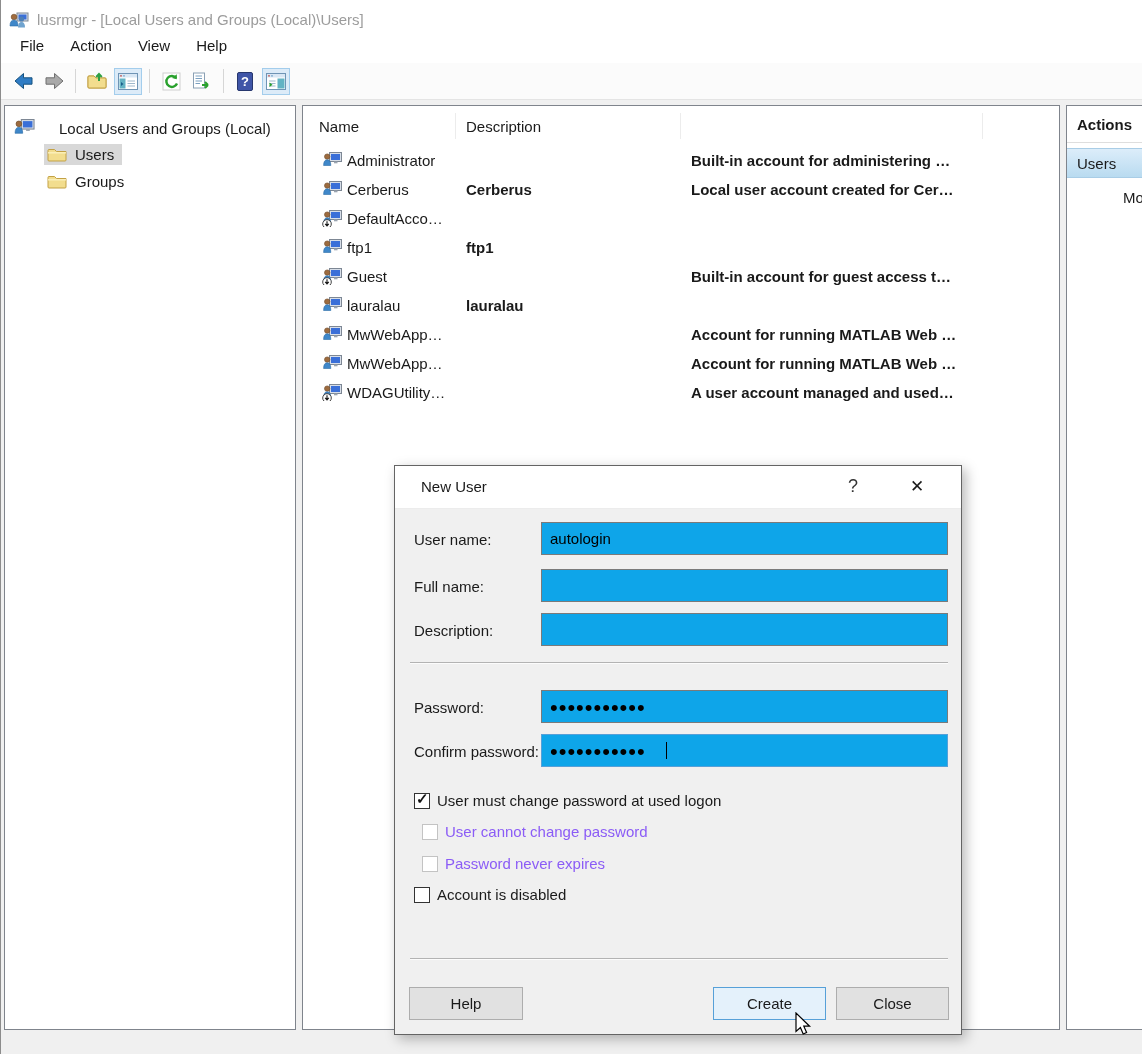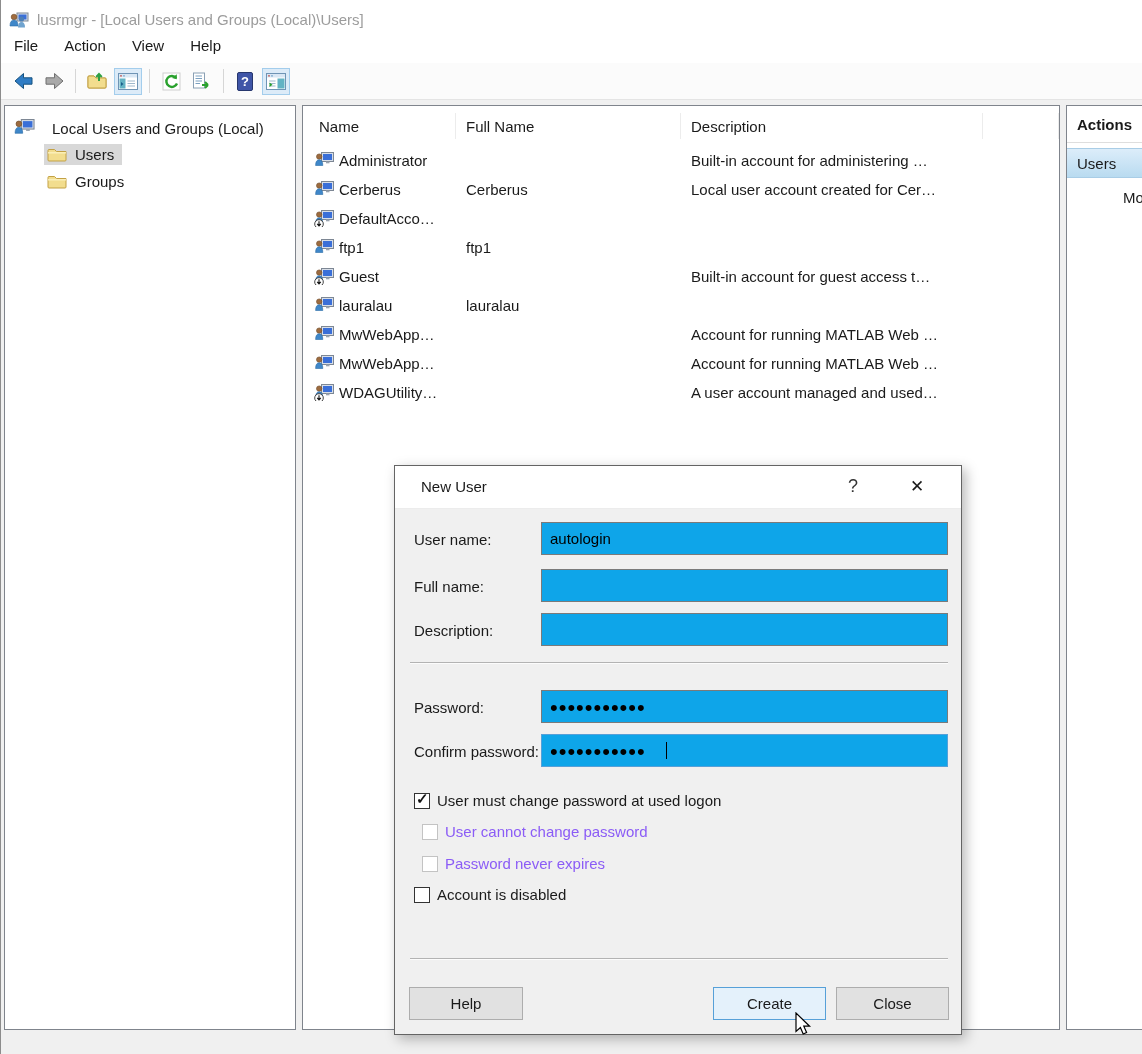--- a/index.html
+++ b/index.html
@@ -10,48 +10,48 @@
     background:#f0f0f0;
     color:#1a1a1a;
   }
   body::before { content:""; position:absolute; left:0; top:0; width:1px; height:100%; background:#8c8c8c; z-index:30; }
 
   
   .titlebar { position:absolute; left:1px; top:0; right:0; height:28px; background:#fff;
     display:flex; align-items:flex-end; gap:8px; padding-left:8px;
     color:#9c9c9c; font-size:15px; }
   .menubar { position:absolute; left:1px; top:28px; right:0; height:35px; background:#fff;
-    display:flex; align-items:center; font-size:15px; }
+    display:flex; align-items:center; padding-left:6px; font-size:15px; }
   .menu-item { padding:5px 13px; cursor:default; }
   .toolbar { position:absolute; left:1px; top:63px; right:0; height:37px; background:#fbfbfb;
     display:flex; align-items:center; gap:3px; padding-left:8px; border-bottom:1px solid #e4e4e4; }
   .tb-btn { width:28px; height:27px; display:flex; align-items:center; justify-content:center; border:1px solid transparent; }
   .tb-btn.hl { background:#dcebf8; border:1px solid #a3cdec; }
   .tb-sep { width:1px; height:24px; background:#d6d6d6; margin:0 4px; }
 
   
   .content { position:absolute; left:0; top:100px; width:1142px; height:936px; background:#f0f0f0; }
   .pane { position:absolute; top:5px; height:925px; background:#fff; border:1px solid #7f848c; }
   .tree-pane { left:4px; width:292px; padding-top:9px; }
   .list-pane { left:302px; width:758px; }
   .actions-pane { left:1066px; width:90px; }
 
   
-  .tree-root { display:flex; align-items:center; gap:17px; padding-left:9px; height:26px; font-size:15px; }
+  .tree-root { display:flex; align-items:center; gap:24px; padding-left:9px; height:26px; font-size:15px; }
   .tree-child { display:flex; align-items:center; padding-left:39px; height:27px; font-size:15px; }
   .tree-node { display:inline-flex; align-items:center; gap:8px; padding:2px 8px 2px 3px; }
   .tree-node.selected { background:#d8d8d8; }
 
   
   .lv-header { display:grid; grid-template-columns:153px 225px 302px auto; height:40px; align-items:center; font-size:15px; }
   .lv-hcell { height:26px; display:flex; align-items:center; padding-left:10px; border-right:1px solid #ececec; }
   .lv-hcell.first { padding-left:16px; }
   .lv-row { display:grid; grid-template-columns:153px 225px 302px auto; height:29px; align-items:center; font-size:15px; }
-  .lv-name { display:flex; align-items:center; gap:5px; padding-left:12px; white-space:nowrap; overflow:hidden; }
-  .lv-cell { padding-left:10px; white-space:nowrap; overflow:hidden; }
+  .lv-name { display:flex; align-items:center; gap:5px; padding-left:20px; white-space:nowrap; overflow:hidden; }
+  .lv-cell { padding-left:10px; white-space:nowrap; overflow:hidden;font-weight:bold; }
   .ico-wrap { position:relative; width:19px; height:17px; flex:0 0 19px; }
   .usr-badge { position:absolute; left:-1px; bottom:-2px; }
 
   
   .ap-title { height:37px; line-height:37px; padding-left:10px; font-weight:bold; font-size:15px; border-bottom:1px solid #dedede; }
   .ap-users { margin-top:5px; height:30px; line-height:29px; padding-left:10px; font-size:15px;
     background:linear-gradient(#dcedfa,#b9dbf0); border-top:1px solid #a9cde6; border-bottom:1px solid #a9cde6; }
   .ap-more { margin-top:11px; padding-left:56px; font-size:15px; white-space:nowrap; }
 
   .statusbar { position:absolute; left:1px; bottom:0; right:0; height:18px; background:#f0f0f0; }
@@ -200,21 +200,20 @@
           <path d="M1 5.8 H19" stroke="#fbf0bd" stroke-width="1.4"></path>
         </svg>
         <span>Groups</span>
       </span>
     </div>
   </div>
 
   <div class="pane list-pane">
     <div class="lv-header">
       <div class="lv-hcell first">Name</div>
-      <div class="lv-hcell">Full Name</div>
       <div class="lv-hcell">Description</div>
       <div class="lv-hcell"></div>
     </div>
 
     <div class="lv-row">
       <div class="lv-name">
           <span class="ico-wrap"><svg width="19" height="17" viewBox="0 0 19 17">
               <rect x="6.5" y="0.5" width="12" height="9" fill="#d7dee8" stroke="#7d8794"></rect>
               <rect x="8" y="2" width="9" height="6" fill="#3a6fd8"></rect>
               <rect x="11" y="9.5" width="3.5" height="1.8" fill="#9aa4b0"></rect>

